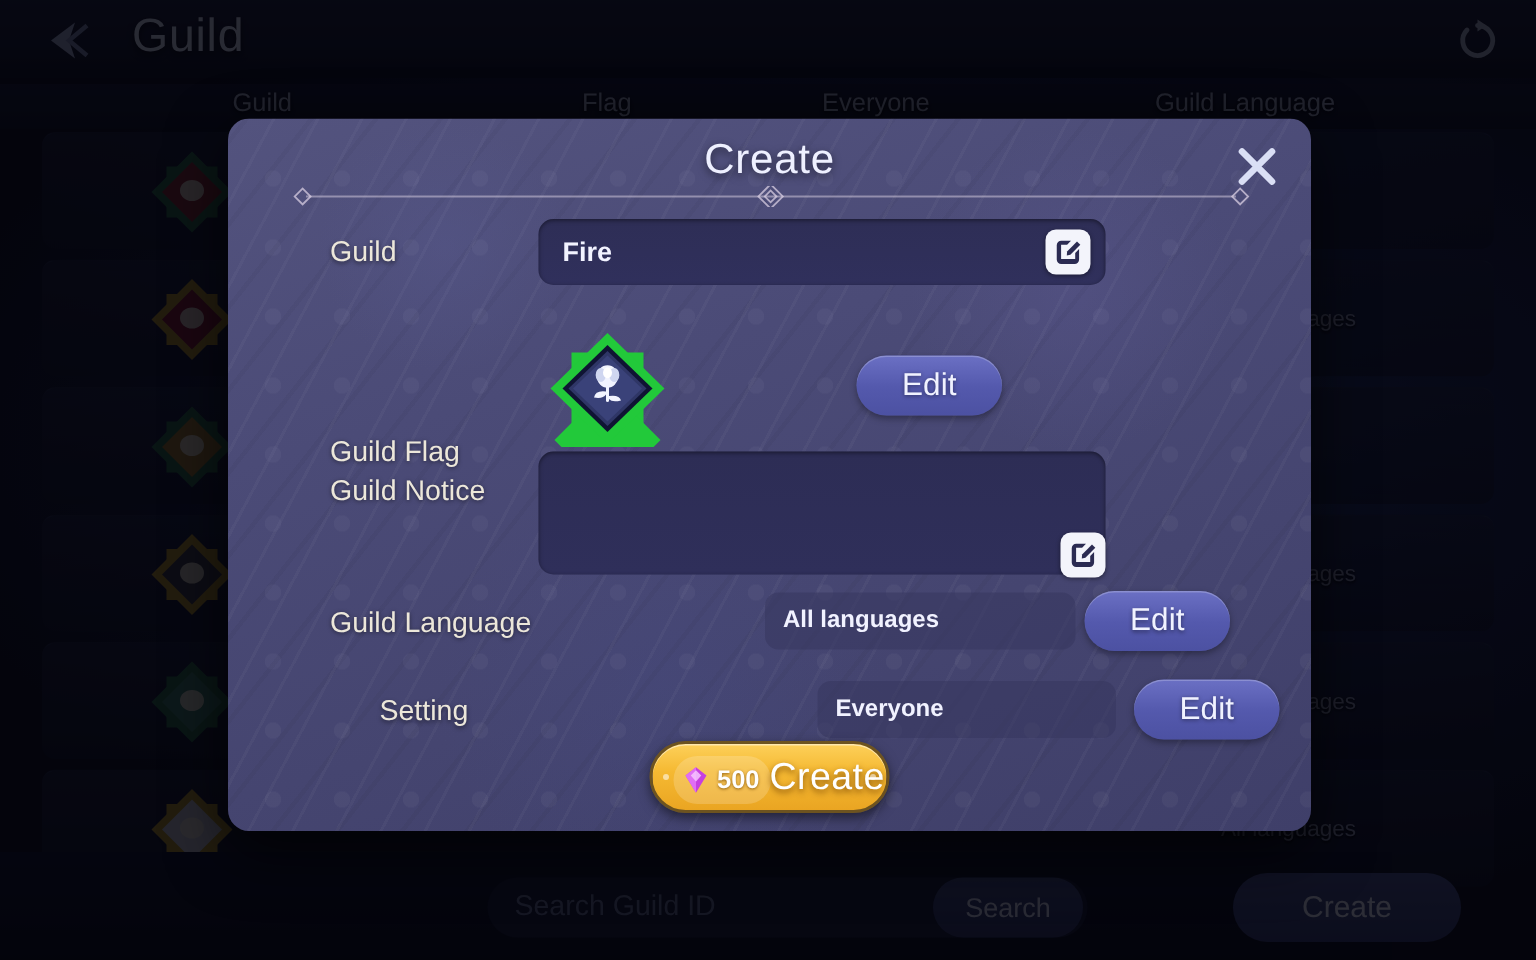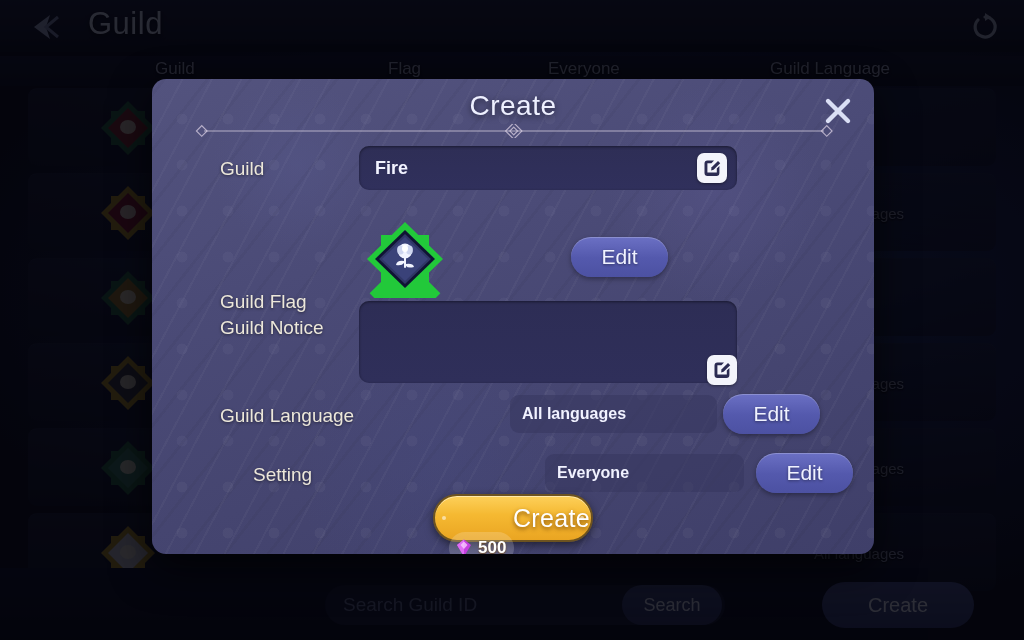--- a/index.html
+++ b/index.html
@@ -249,21 +249,21 @@
   .create-btn::before, .create-btn::after {
     content: ""; position: absolute; top: 50%; width: 4px; height: 4px;
     margin-top: -2px; border-radius: 50%; background: rgba(255,255,255,.55);
   }
   .create-btn::before { left: 7px; }
   .create-btn::after  { right: 7px; }
   .cost-chip {
     position: absolute; left: 14px; top: 8px; height: 32px;
     padding: 0 8px 0 4px; border-radius: 16px;
     background: rgba(255,255,255,.18);
-    display: flex; align-items: center; gap: 3px; margin-top: 28px;
+    display: flex; align-items: center; gap: 3px;
   }
   .cost-chip .num {
     font-size: 17px; color: #ffffff; font-weight: bold;
     text-shadow: 0 1px 2px rgba(120,70,0,.8);
   }
   .create-label {
     position: absolute; left: 78px; font-size: 25px; color: #ffffff;
     text-shadow: 0 2px 4px rgba(110,60,0,.85);
     letter-spacing: .3px;
   }

